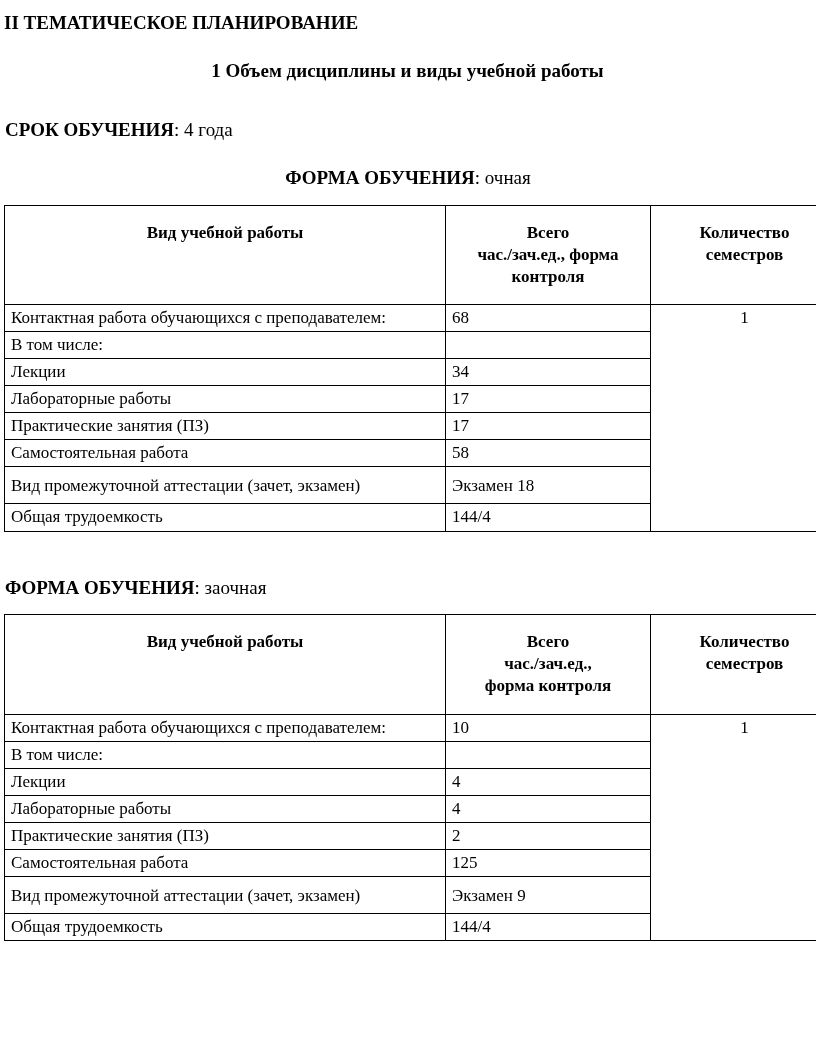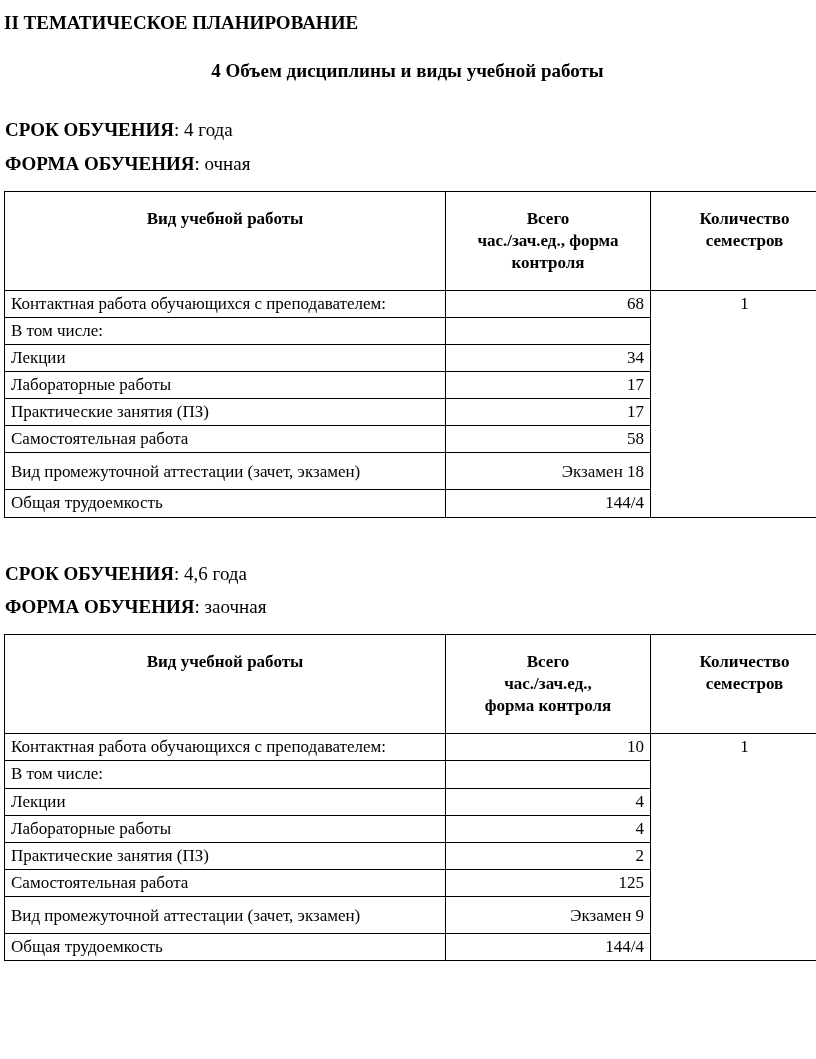--- a/index.html
+++ b/index.html
@@ -26,21 +26,21 @@
   }
 
   .plan-section { margin-top: 36px; }
   .plan-section + .plan-section { margin-top: 44px; }
 
   .meta-line {
     font-size: 19px;
     line-height: 1.25;
     margin: 0 0 0 1px;
   }
-  .meta-line + .meta-line { margin-top: 10px; }
+  .meta-line + .meta-line { margin-top: 24px; text-align: center; }
   .meta-line .label { font-weight: bold; }
   .meta-line .sep { font-weight: normal; }
 
   table.plan-table {
     border-collapse: collapse;
     width: 100%;
     margin-top: 15px;
     table-layout: fixed;
   }
   table.plan-table th,
@@ -52,33 +52,33 @@
     padding: 2px 6px;
     overflow: hidden;
   }
   table.plan-table th {
     font-weight: bold;
     text-align: center;
     white-space: pre-line;
     padding: 16px 4px;
   }
   .col-work { width: 432px; text-align: left; }
-  .col-total { width: 196px; text-align: right; }
+  .col-total { width: 196px; text-align: left; }
   .col-sem { width: 179px; text-align: center; }
   tr.bold td { font-weight: normal; }
   tr.tall td { padding-top: 8px; padding-bottom: 6px; }
   td.sem-cell { vertical-align: top; text-align: center; }
 </style>
 </head>
 <body>
 
 <div class="page">
 
   <h1 class="doc-title">II ТЕМАТИЧЕСКОЕ ПЛАНИРОВАНИЕ</h1>
-  <h2 class="doc-subtitle">4 Объем дисциплины и виды учебной работы</h2>
+  <h2 class="doc-subtitle">1 Объем дисциплины и виды учебной работы</h2>
 
   <section class="plan-section">
     <p class="meta-line"><span class="label">СРОК ОБУЧЕНИЯ</span><span class="sep">:</span> <span>4 года</span></p>
     <p class="meta-line"><span class="label">ФОРМА ОБУЧЕНИЯ</span><span class="sep">:</span> <span>очная</span></p>
 
     <table class="plan-table">
       <thead>
         <tr>
           <th class="col-work">Вид учебной работы</th>
           <th class="col-total">Всего
@@ -120,21 +120,20 @@
           </tr>
           <tr class="bold">
             <td class="col-work">Общая трудоемкость</td>
             <td class="col-total">144/4</td>
           </tr>
         </tbody>
     </table>
   </section>
 
   <section class="plan-section">
-    <p class="meta-line"><span class="label">СРОК ОБУЧЕНИЯ</span><span class="sep">:</span> <span>4,6 года</span></p>
     <p class="meta-line"><span class="label">ФОРМА ОБУЧЕНИЯ</span><span class="sep">:</span> <span>заочная</span></p>
 
     <table class="plan-table">
       <thead>
         <tr>
           <th class="col-work">Вид учебной работы</th>
           <th class="col-total">Всего
 час./зач.ед.,
 форма контроля</th>
           <th class="col-sem">Количество

